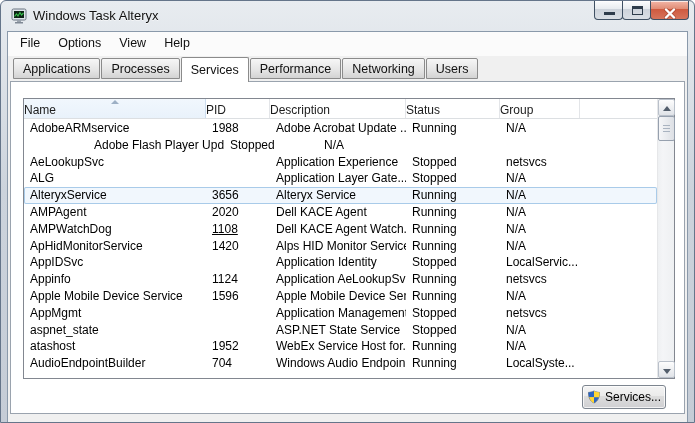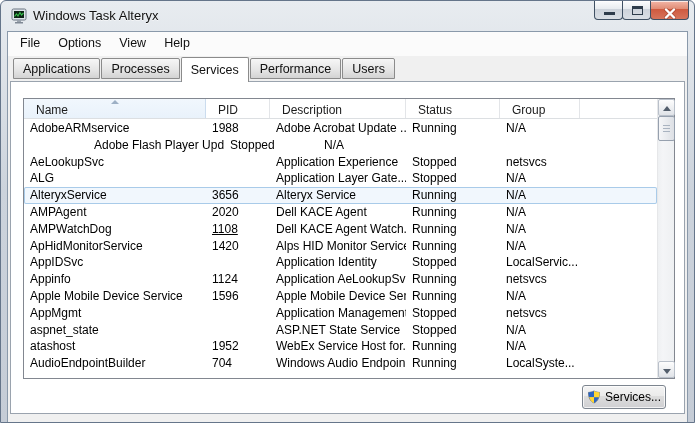--- a/index.html
+++ b/index.html
@@ -40,21 +40,21 @@
     border-radius:2px 2px 0 0; white-space:nowrap; }
   .tab.selected { background:#fff; height:25px; padding-top:5px; margin-bottom:-1px;
     border-bottom:none; position:relative; z-index:3; }
 
   .tabpage { position:relative; margin:0 2px; height:333px; background:#fff; border:1px solid #9aa3ae; }
 
   
   .listview { position:absolute; left:12px; top:16px; width:652px; height:281px;
     background:#fff; border:1px solid #828790; }
   .lv-header { display:flex; height:20px; border-bottom:1px solid #dcdfe2; padding-right:17px; }
-  .hcell { position:relative; font-size:12px; color:#1c1c1c; padding:4px 0 0 12px;
+  .hcell { position:relative; font-size:12px; color:#1c1c1c; padding:4px 0 0 0;
     border-right:1px solid #e3e5e8; white-space:nowrap; overflow:hidden; flex:none; }
   .hcell.sorted { background:linear-gradient(#f1f7fd,#e9f2fb); border-right-color:#cbdcee; }
   .hcell.filler { flex:1 1 auto; border-right:none; }
   .sort-arrow { position:absolute; top:1px; left:50%; margin-left:-4px; width:0; height:0;
     border-left:4px solid transparent; border-right:4px solid transparent;
     border-bottom:4px solid #9db0c5; }
 
   .lv-body { position:absolute; top:21px; left:0; right:17px; bottom:0; overflow:hidden; }
   .lv-row { display:flex; height:16.8px; line-height:16.6px; font-size:12px; color:#000; }
   .lv-row.selected { background:#f1f7fd; box-shadow:inset 0 0 0 1px #a9cbe9; border-radius:2px; }
@@ -124,20 +124,21 @@
         <div class="menu-item">Options</div>
         <div class="menu-item">View</div>
         <div class="menu-item">Help</div>
       </div>
 
     <div class="tabs" id="tabs">
         <div class="tab">Applications</div>
         <div class="tab">Processes</div>
         <div class="tab selected">Services</div>
         <div class="tab">Performance</div>
+        <div class="tab">Networking</div>
         <div class="tab">Users</div>
       </div>
 
     <div class="tabpage">
 
       <div class="listview">
         <div class="lv-header" id="lv-header">
             <div class="hcell sorted" style="width: 182px;"><span>Name</span><i class="sort-arrow"></i></div>
             <div class="hcell" style="width: 64px;"><span>PID</span></div>
             <div class="hcell" style="width: 136px;"><span>Description</span></div>

